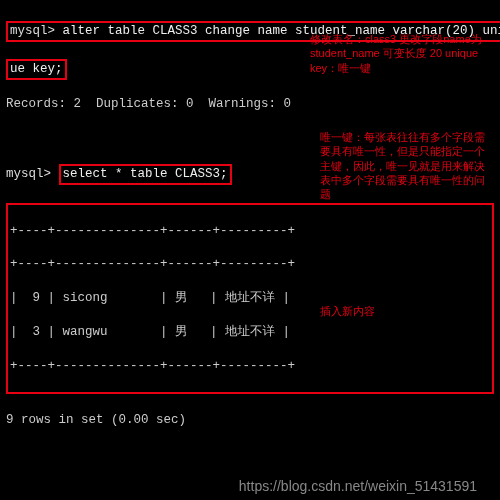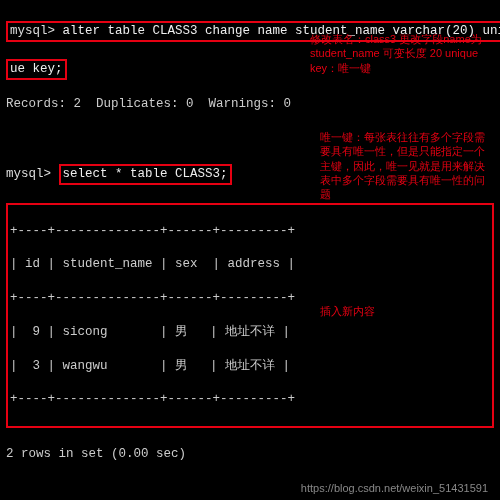--- a/index.html
+++ b/index.html
@@ -40,46 +40,45 @@
     font-size: 11px;
     line-height: 1.3;
     max-width: 175px;
   }
   .anno1 { top: 32px; left: 310px; }
   .anno2 { top: 130px; left: 320px; }
   .anno3 { top: 304px; left: 320px; }
   .watermark {
     position: absolute;
     bottom: 4px;
-    right: 12px;
+    right: 23px;
     color: #888;
-    font-size: 11px;
+    font-size: 14px;
     font-family: Arial, sans-serif;
   }
   .line { display: block; }
   .tbl { color: #ccc; }
 </style>
 </head>
 <body>
 
 <div class="term">
 <span class="line"><span class="red-box"><span class="prompt">mysql&gt;</span> <span class="cmd">alter table CLASS3 change name student_name varchar(20) uniq</span></span></span>
 <span class="line"><span class="red-box"><span class="cmd">ue key;</span></span></span>
 <span class="line">Records: 2  Duplicates: 0  Warnings: 0</span>
 <span class="line"> </span>
 <span class="line"><span class="prompt">mysql&gt;</span> <span class="red-box"><span class="cmd">select * table CLASS3;</span></span></span>
 <div class="red-box-block">
 <span class="line tbl">+----+--------------+------+---------+</span>
-<span class="line tbl">| id | student_name | sex  | address |</span>
 <span class="line tbl">+----+--------------+------+---------+</span>
 <span class="line tbl">|  9 | sicong       | 男   | 地址不详 |</span>
 <span class="line tbl">|  3 | wangwu       | 男   | 地址不详 |</span>
 <span class="line tbl">+----+--------------+------+---------+</span>
 </div>
-<span class="line">2 rows in set (0.00 sec)</span>
+<span class="line">9 rows in set (0.00 sec)</span>
 
 
 
 
 
 
 
 
 
 

